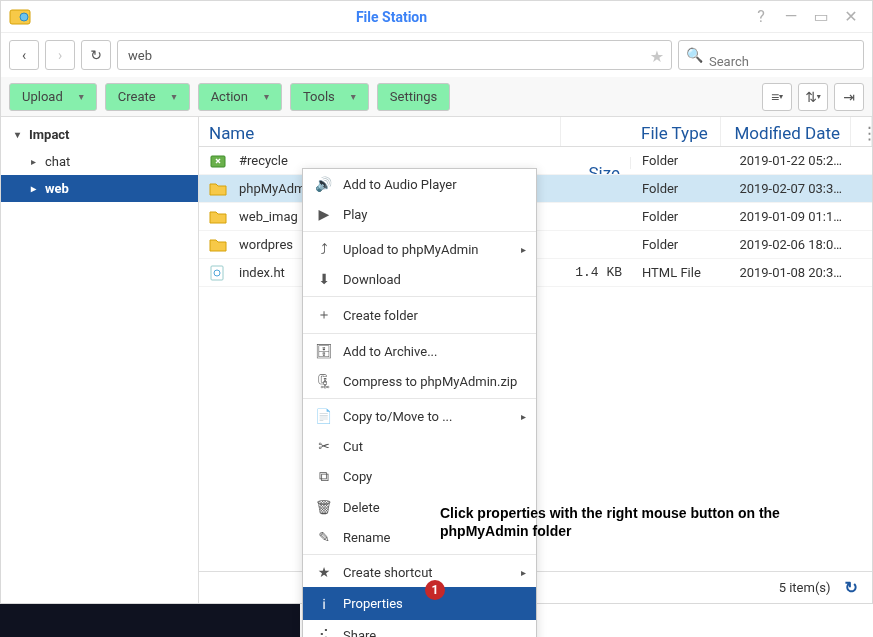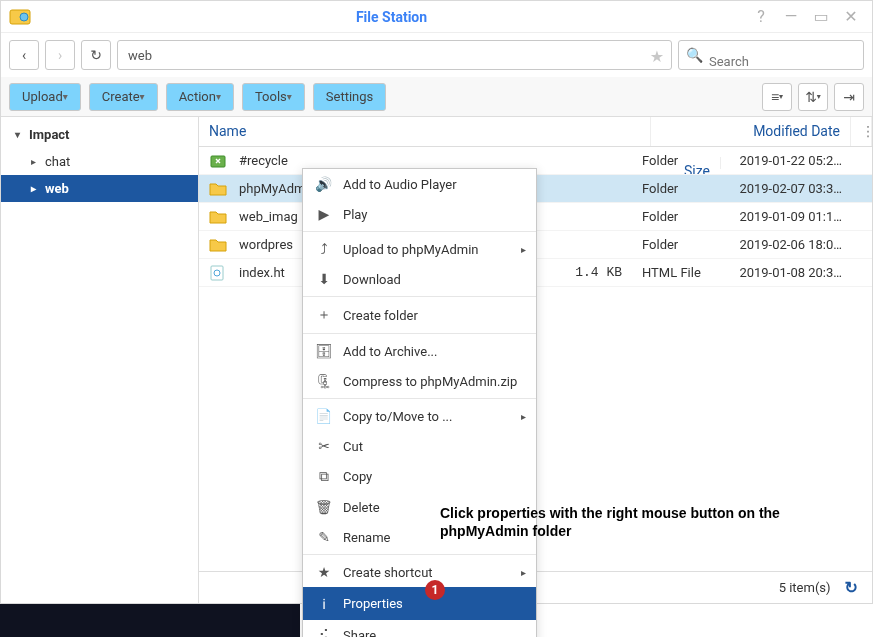--- a/index.html
+++ b/index.html
@@ -13,34 +13,34 @@
   .navbar { height: 44px; display: flex; align-items: center; padding: 0 8px; gap: 6px; background:#fff; }
   .nav-btn { width: 30px; height: 30px; border: 1px solid #c8c8c8; border-radius: 3px; background: #fff; display:flex;align-items:center;justify-content:center; color:#555; cursor:pointer; font-size:14px;}
   .nav-btn.disabled { color:#c8c8c8; }
   .path-input { flex:1; height:30px; border:1px solid #c8c8c8; border-radius:3px; padding:0 30px 0 10px; font-size:13px; color:#555; position:relative; }
   .path-wrap { position:relative; flex:1; display:flex; }
   .star-icon { position:absolute; right:8px; top:7px; color:#c8c8c8; font-size:16px; }
   .search-wrap { position:relative; width:186px; }
   .search-input { width:100%; height:30px; border:1px solid #c8c8c8; border-radius:3px; padding:12px 8px 0 30px; font-size:13px; color:#888; }
   .search-icon { position:absolute; left:8px; top:7px; color:#888; font-size:14px; }
   .toolbar { height: 40px; display:flex; align-items:center; padding:0 8px; gap:8px; background:#f8f8f8; border-bottom:1px solid #ddd; }
-  .tool-btn { height:28px; border:1px solid #c8c8c8; border-radius:3px; background:#7dd3fc; padding:0 12px; font-size:13px; color:#444; cursor:pointer; display:flex;align-items:center;gap:0;}
+  .tool-btn { height:28px; border:1px solid #c8c8c8; border-radius:3px; background:#86efac; padding:0 12px; font-size:13px; color:#444; cursor:pointer; display:flex;align-items:center;gap:16px;}
   .tool-btn .caret { font-size:10px; color:#666; }
   .toolbar-right { margin-left:auto; display:flex; gap:6px; }
   .view-btn { width:30px; height:28px; border:1px solid #c8c8c8; border-radius:3px; background:#fff; display:flex;align-items:center;justify-content:center; color:#555; font-size:14px; cursor:pointer;}
   .content { display:flex; height: calc(100% - 116px); }
   .sidebar { width:198px; border-right:1px solid #ddd; padding-top:4px; background:#fff; }
   .tree-item { padding:6px 10px 6px 14px; font-size:13px; color:#333; display:flex; align-items:center; gap:4px; cursor:pointer; }
   .tree-item .arr { font-size:10px; width:10px; color:#555; }
   .tree-item.child { padding-left:30px; }
   .tree-item.sel { background:#1d57a0; color:#fff; }
   .tree-item.sel .arr { color:#fff; }
   .tree-item.bold { font-weight:bold; }
   .main { flex:1; display:flex; flex-direction:column; background:#fff; }
-  .col-headers { display:flex; height:30px; border-bottom:1px solid #ddd; font-size:14px; color:#1d57a0; font-weight:normal; }
+  .col-headers { display:flex; height:30px; border-bottom:1px solid #ddd; font-size:17px; color:#1d57a0; font-weight:normal; }
   .col-headers > div { padding:6px 10px; border-right:1px solid #eee; }
   .ch-name { flex:1; }
   .ch-size { width:70px; text-align:right;margin-top:40px; }
   .ch-type { width:90px; }
   .ch-date { width:130px; text-align:right; }
   .ch-menu { width:12px; text-align:center; color:#888; border-right:none;}
   .rows { flex:1; }
   .row { display:flex; height:28px; align-items:center; font-size:13px; color:#333; border-bottom:1px solid #f3f3f3; }
   .row.sel { background:#cfe6f4; }
   .row > div { padding:0 10px; overflow:hidden; text-overflow:ellipsis; white-space:nowrap; }
@@ -137,20 +137,21 @@
         </div>
       <div class="tree-item child sel bold">
           <span class="arr">▸</span>
           <span>web</span>
         </div>
     </div>
     <div class="main">
       <div class="col-headers">
         <div class="ch-name">Name</div>
         <div class="ch-size">Size</div>
+        <div class="ch-type">File Type</div>
         <div class="ch-date">Modified Date</div>
         <div class="ch-menu">⋮</div>
       </div>
       <div class="rows" id="rows">
           <div class="row">
             <div class="r-name">
               <span class="ficon">
                 <svg width="18" height="16">
                   <rect x="2" y="3" width="14" height="11" rx="1" fill="#6ab04c" stroke="#3e8e2a"></rect>
                   <path d="M7 6l4 4M11 6l-4 4" stroke="#fff" stroke-width="1.4"></path>

